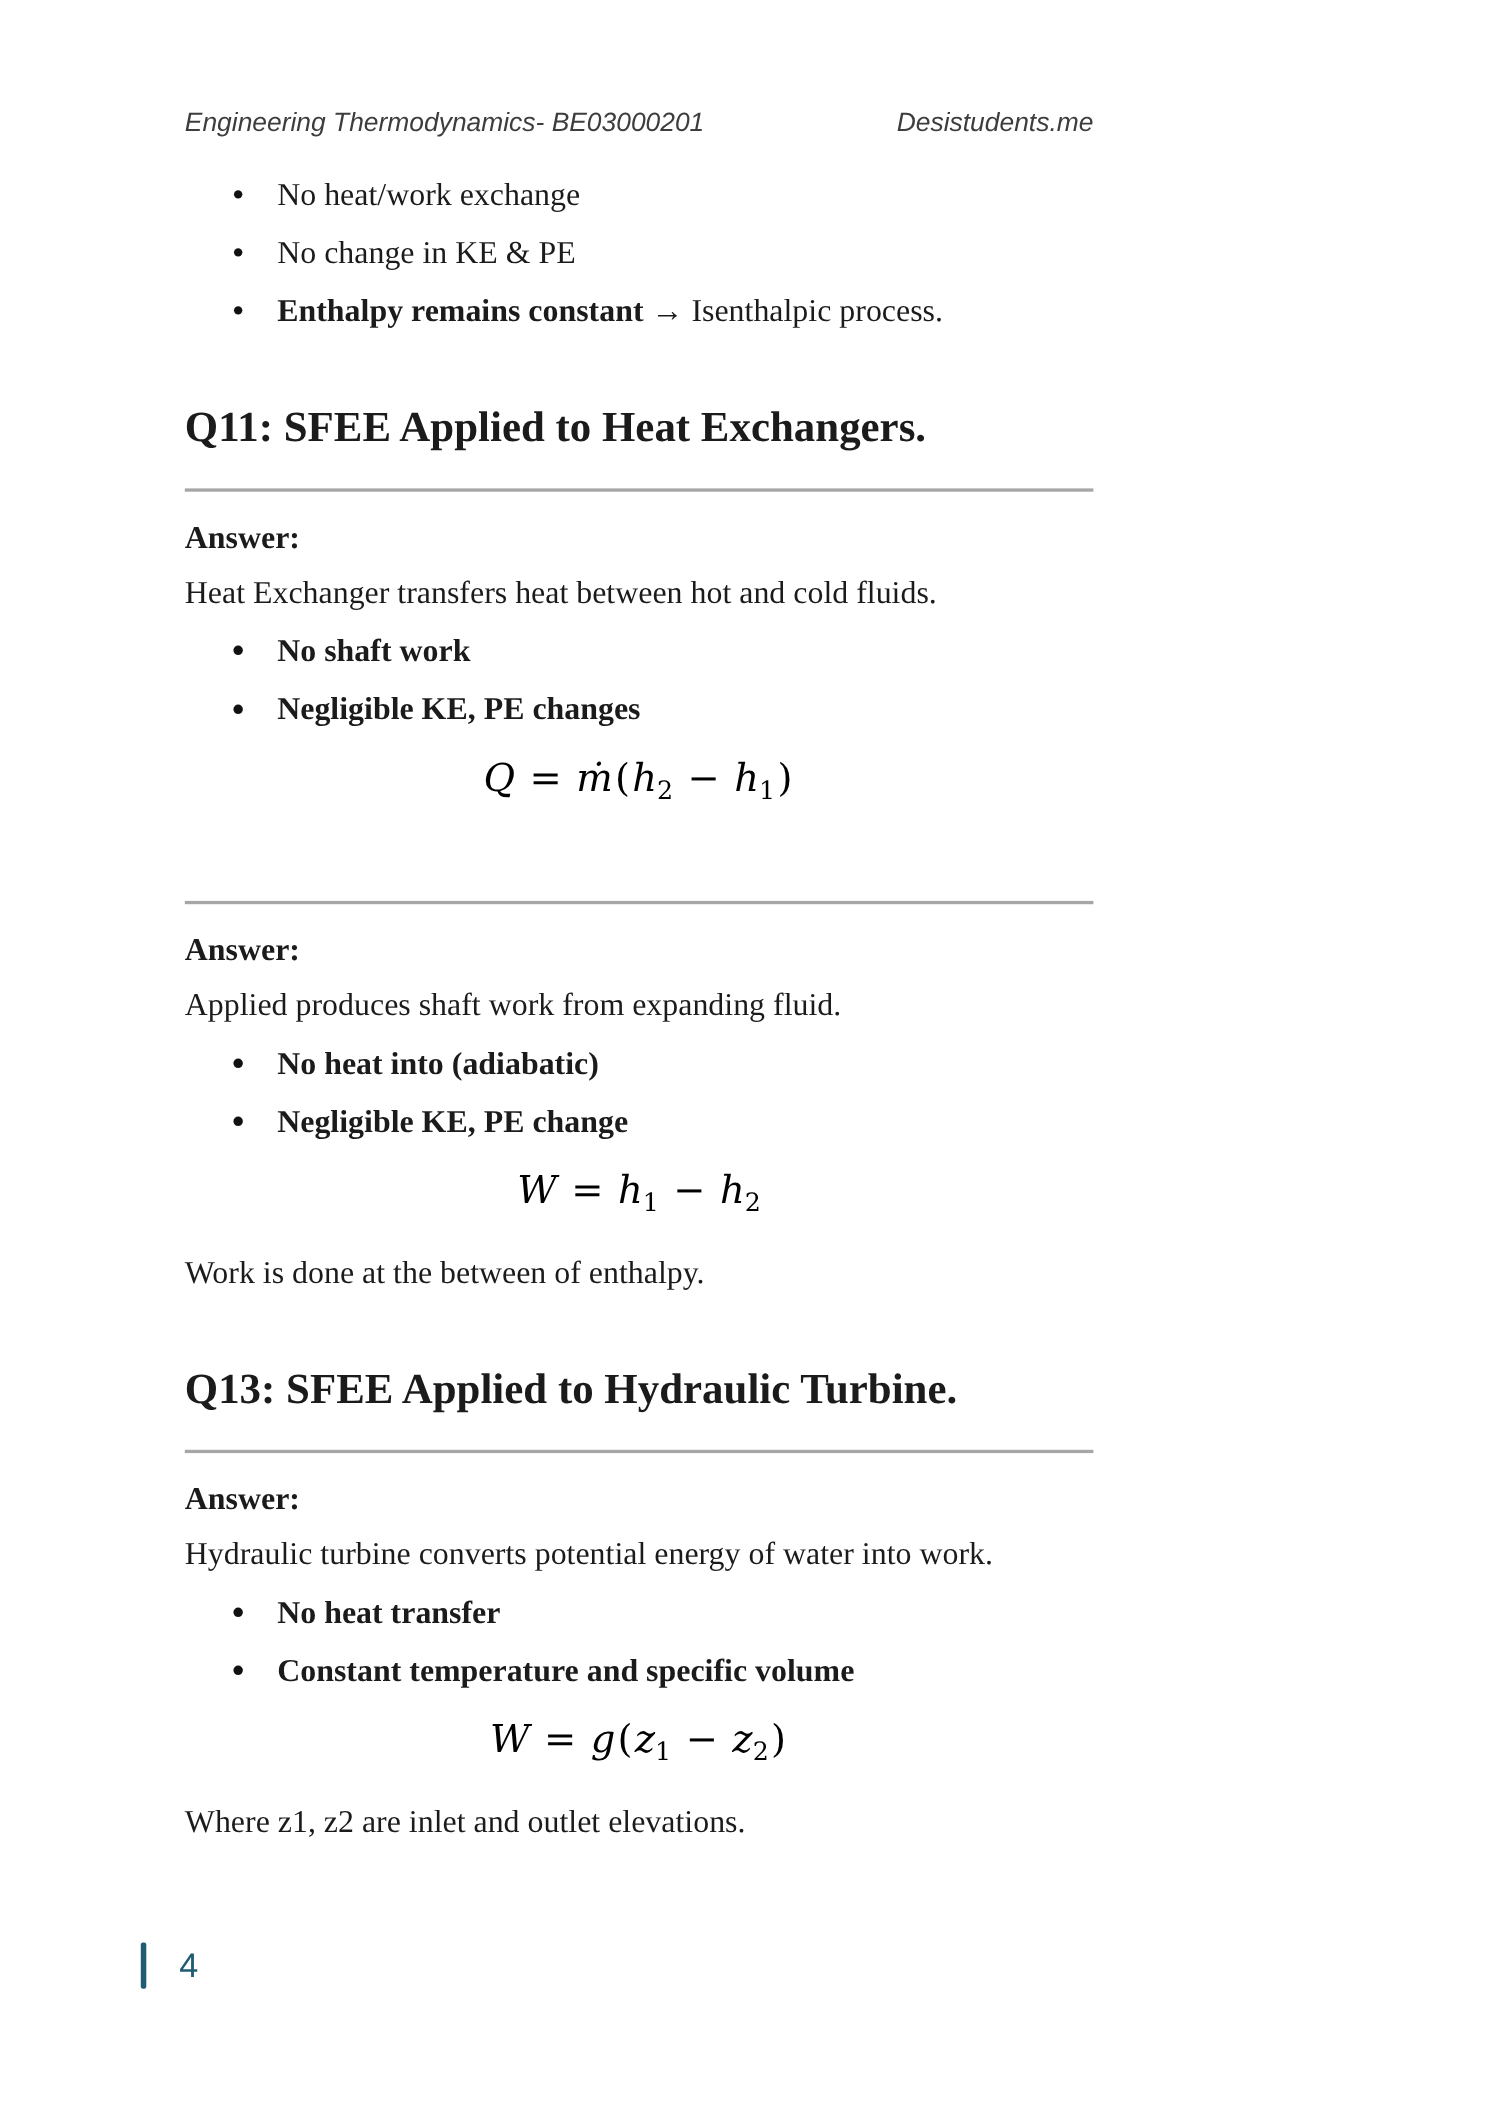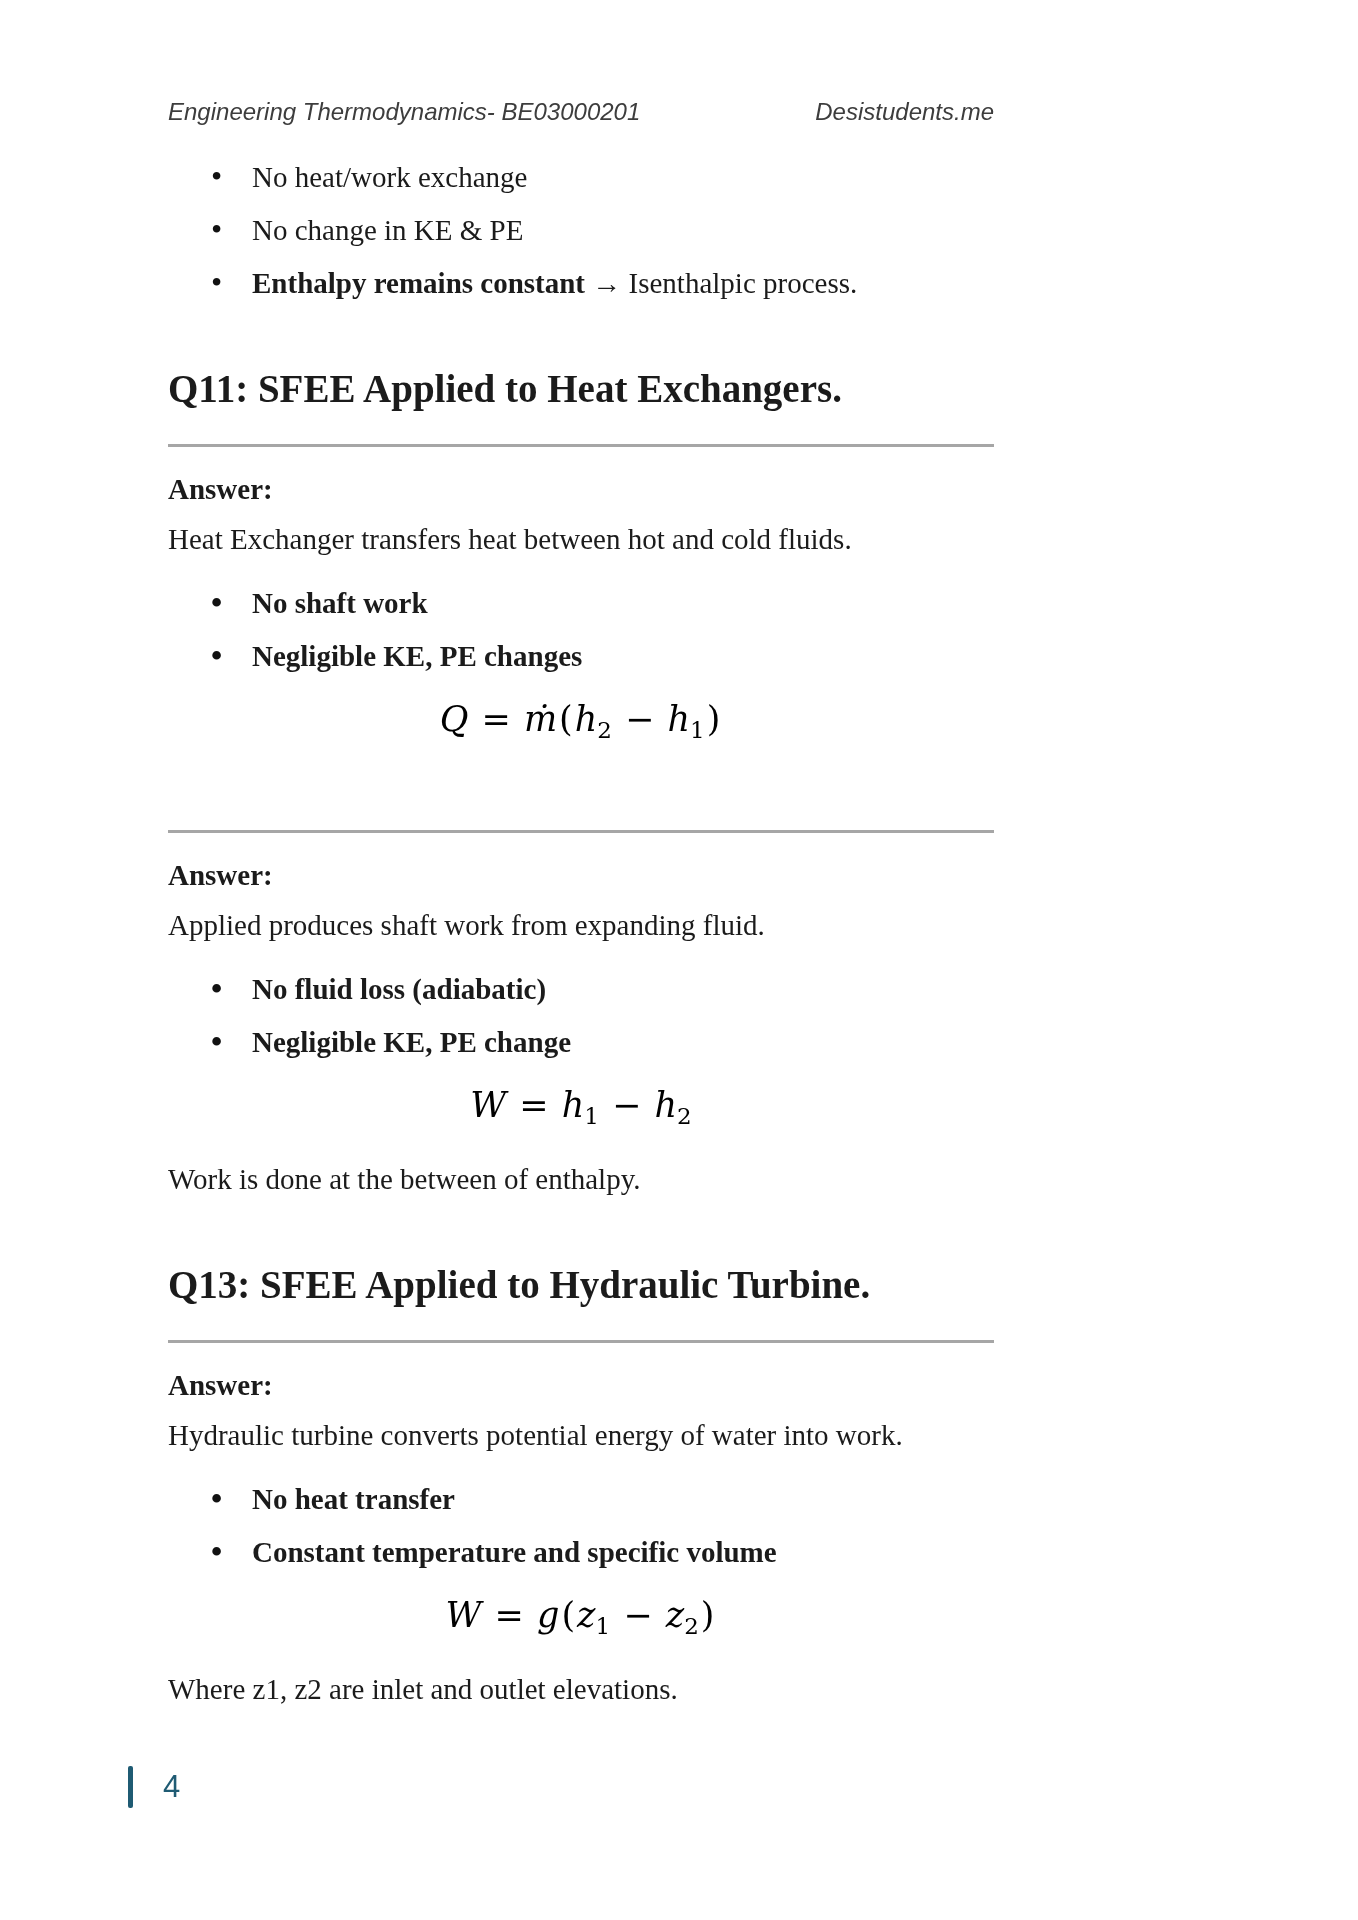--- a/index.html
+++ b/index.html
@@ -46,21 +46,21 @@
   ul.bullets li::before {
     content: "\2022";
     position: absolute;
     left: 43px;
     top: -1px;
     font-size: 32px;
     color: #111111;
   }
   ul.bullets li:last-child { margin-bottom: 0; }
   ul.top-bullets { margin-top: 36px; }
-  ul.answer-bullets { margin-top: 34px; }
+  ul.answer-bullets { margin-top: 23px; }
   ul.answer-bullets li { font-weight: bold; }
   .b { font-weight: bold; }
   
   section.qa { margin-top: 76px; }
   .q-heading {
     font-size: 39px;
     font-weight: bold;
     line-height: 30px;
   }
   hr.rule {
@@ -143,21 +143,21 @@
         <li><span>Negligible KE, PE changes</span></li>
       </ul>
       <div class="formula"><span class="fv">Q</span><span class="fo"> = </span><span class="fv">ṁ</span><span class="fo">(</span><span class="fv">h</span><span class="fs">2</span><span class="fo"> − </span><span class="fv">h</span><span class="fs">1</span><span class="fo">)</span></div>
     </section>
 
     <section class="qa">
       <hr class="rule">
       <p class="answer-label">Answer:</p>
       <p class="para">Applied produces shaft work from expanding fluid.</p>
       <ul class="bullets answer-bullets">
-        <li><span>No fluid loss (adiabatic)</span></li>
+        <li><span>No heat into (adiabatic)</span></li>
         <li><span>Negligible KE, PE change</span></li>
       </ul>
       <div class="formula"><span class="fv">W</span><span class="fo"> = </span><span class="fv">h</span><span class="fs">1</span><span class="fo"> − </span><span class="fv">h</span><span class="fs">2</span></div>
       <p class="para outro">Work is done at the between of enthalpy.</p>
     </section>
 
     <section class="qa">
       <h2 class="q-heading">Q13: SFEE Applied to Hydraulic Turbine.</h2>
       <hr class="rule">
       <p class="answer-label">Answer:</p>

